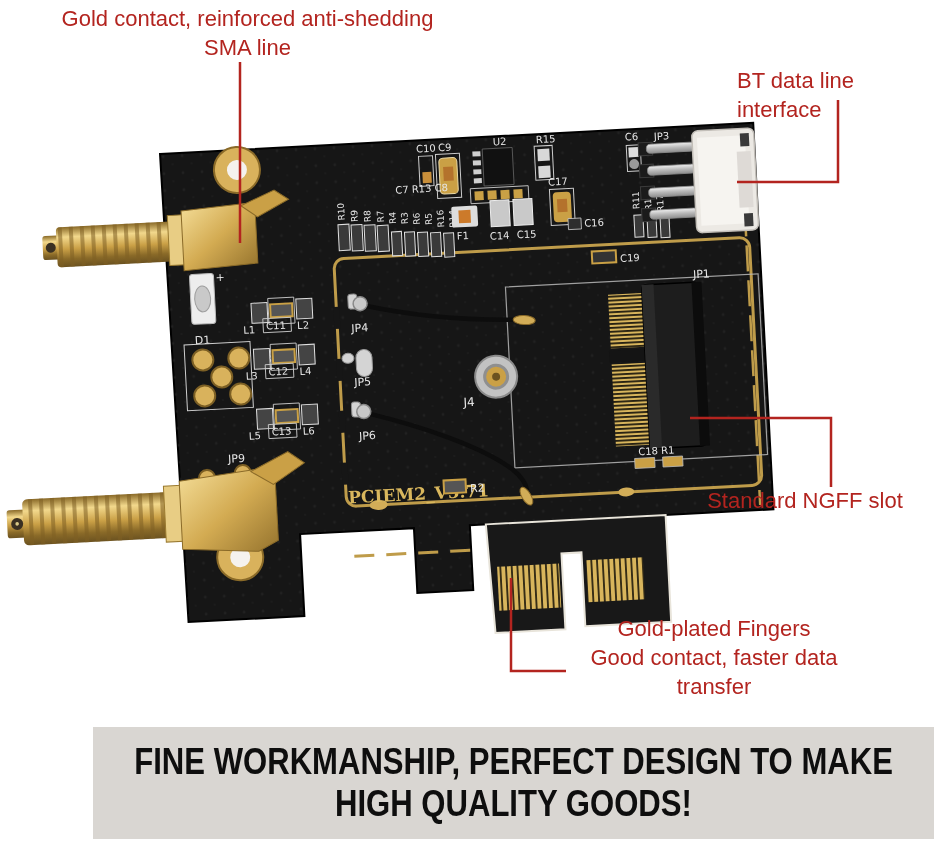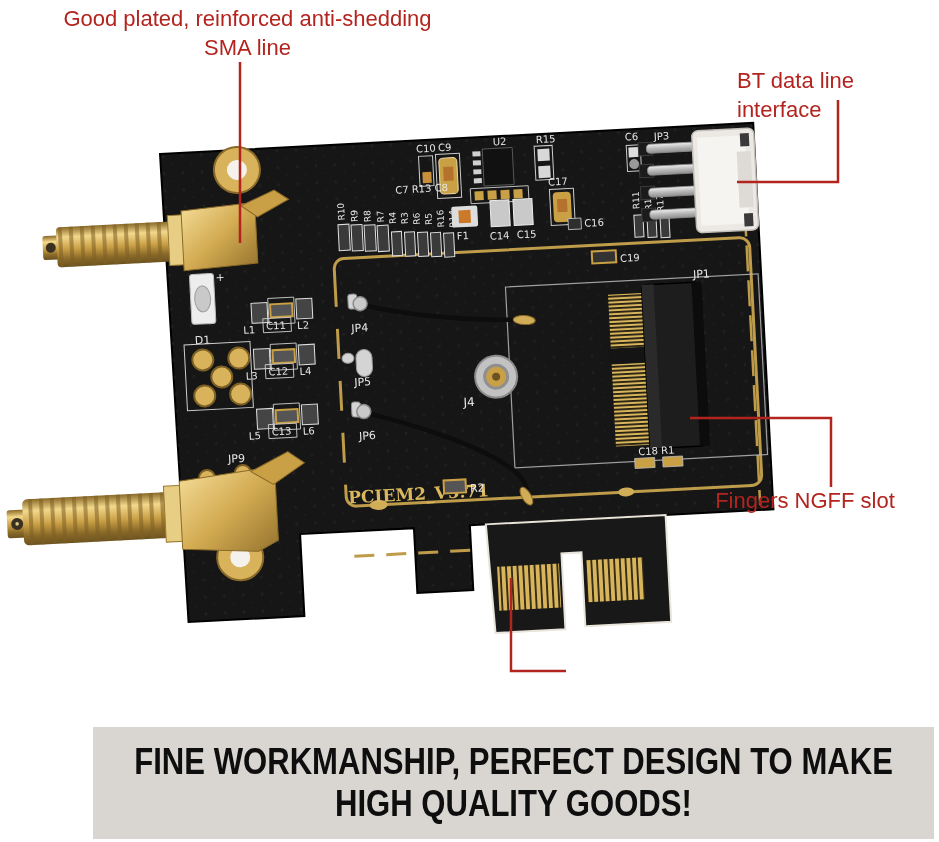--- a/index.html
+++ b/index.html
@@ -287,24 +287,29 @@
 
   <g stroke="#b3241f" stroke-width="2.5" fill="none">
     <line x1="240" y1="62" x2="240" y2="243"></line>
     <path d="M838,100 L838,182 L737,182"></path>
     <path d="M831,487 L831,418 L690,418"></path>
     <path d="M511,578 L511,671 L566,671"></path>
   </g>
 </svg>
 
 <div class="lbl center" style="left:25px;top:4px;width:445px;">
-  <div>Good plated, reinforced anti-shedding</div>
+  <div>Gold contact, reinforced anti-shedding</div>
   <div>SMA line</div>
 </div>
 <div class="lbl" style="left:737px;top:66px;">BT data line interface</div>
-<div class="lbl center" style="left:680px;top:486px;width:250px;">Fingers NGFF slot</div>
+<div class="lbl center" style="left:680px;top:486px;width:250px;">Standard NGFF slot</div>
+<div class="lbl center" style="left:540px;top:614px;width:348px;">
+  <div>Gold-plated Fingers</div>
+  <div>Good contact, faster data</div>
+  <div>transfer</div>
+</div>
 
 <div id="banner" style="background:#d9d6d2;">
   <div class="bline">FINE WORKMANSHIP, PERFECT DESIGN TO MAKE</div>
   <div class="bline">HIGH QUALITY GOODS!</div>
 </div>
 
 </div>
 
 </body></html>

